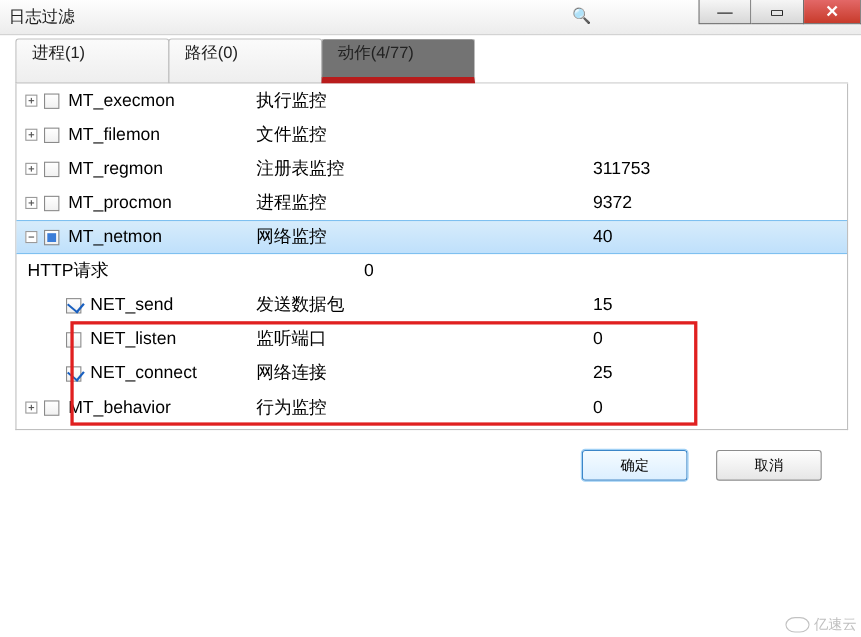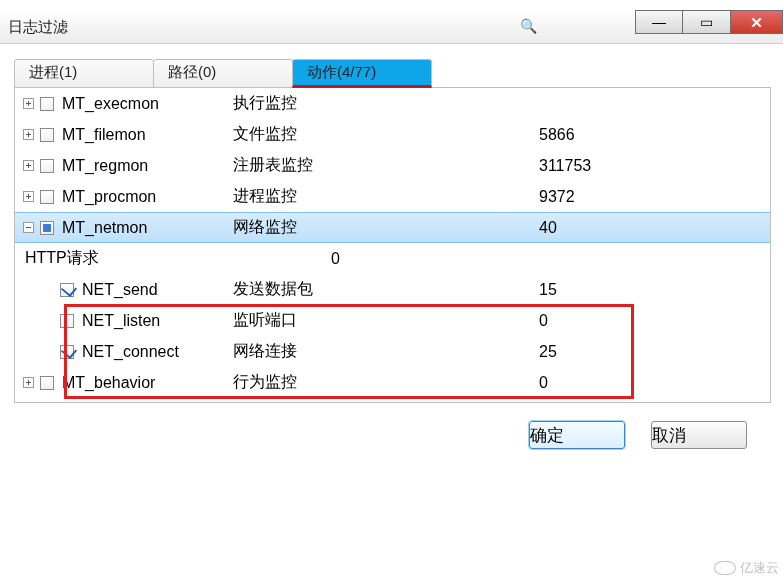--- a/index.html
+++ b/index.html
@@ -1,36 +1,36 @@
 <!DOCTYPE html>
 <html><head>
 <meta charset="utf-8">
 <style>
   * { box-sizing:border-box; font-family:"Microsoft YaHei","SimSun",Tahoma,sans-serif; }
   html,body { margin:0; padding:0; }
   body { width:783px; height:579px; background:#fff; font-size:15px; color:#000; }
 
   
-  .titlebar { position:relative; height:32px; background:linear-gradient(#fefefe,#ececec); border-bottom:1px solid #cfcfcf; display:flex; align-items:center; padding-left:8px;margin-top:12px; }
+  .titlebar { position:relative; height:32px; background:linear-gradient(#fefefe,#ececec); border-bottom:1px solid #cfcfcf; display:flex; align-items:center; padding-left:8px; }
   .titlebar .title { font-size:15px; color:#222; }
   .tb-right { position:absolute; right:0; top:-2px; display:flex; }
   .win-btn { width:48px; height:24px; border:1px solid #6f6f6f; background:linear-gradient(#f7f7f7,#d8d8d8); display:flex; align-items:center; justify-content:center; font-size:14px; line-height:1; }
   .win-btn + .win-btn { border-left:none; }
   .win-btn.close { background:linear-gradient(#e46a6a,#c83b2b); color:#fff; width:52px; }
   .win-btn.close .cx { font-weight:bold; font-size:15px; }
 
   
   .ghost { position:absolute; left:520px; top:6px; color:#bdbdbd; font-size:14px; pointer-events:none; }
 
   .client { padding:14px 12px 8px 14px; position:relative; }
 
   
   .tabstrip { display:flex; align-items:flex-end; border-bottom:1px solid #bfbfbf; height:30px; position:relative; }
-  .tab { min-width:140px; height:29px; padding:3px 14px 0 14px; border:1px solid #bfbfbf; border-bottom:1px solid #bfbfbf; background:linear-gradient(#fbfbfb,#eee); font-size:15px; color:#222; position:relative; top:1px; border-radius:3px 3px 0 0; margin-right:-1px; }
-  .tab.active { background:#0ea5e9; border-bottom:3px solid #b91c1c; z-index:2; }
+  .tab { min-width:140px; height:41px; padding:3px 14px 0 14px; border:1px solid #bfbfbf; border-bottom:1px solid #bfbfbf; background:linear-gradient(#fbfbfb,#eee); font-size:15px; color:#222; position:relative; top:1px; border-radius:3px 3px 0 0; margin-right:-1px; }
+  .tab.active { background:#737373; border-bottom:6px solid #b91c1c; z-index:2; }
 
   
   .list { border:1px solid #bfbfbf; border-top:none; background:#fff; position:relative; padding-bottom:4px; }
   .headrow { display:flex; height:30px; align-items:center; border-bottom:1px solid #dcdcdc; font-size:15px; color:#111; background:linear-gradient(#fdfdfd,#f2f2f2); }
   .col-name { width:208px; padding-left:10px; border-right:1px solid #e3e3e3; }
   .col-desc { width:300px; padding-left:10px; border-right:1px solid #e3e3e3; }
   .col-cnt  { flex:1; padding-left:16px; }
   .row { display:flex; height:31px; align-items:center; font-size:16px; color:#000; }
   .row .namecell { width:208px; display:flex; align-items:center; padding-left:8px; overflow:hidden; white-space:nowrap; }
   .row .desccell { width:300px; padding-left:10px; }
@@ -46,21 +46,21 @@
   .indent1 { width:20px; flex:none; }
 
   .chk { width:14px; height:14px; border:1px solid #8a8a8a; background:linear-gradient(#fff,#f1f1f1); margin-right:8px; position:relative; flex:none; }
   .chk.checked::after { content:""; position:absolute; left:2px; top:-1px; width:10px; height:10px; border:solid #195fbf; border-width:0 0 2px 2px; transform:rotate(-50deg) scaleX(.9); }
   .chk.mixed::after { content:""; position:absolute; left:2px; right:2px; top:2px; bottom:2px; background:#3b7dd8; }
 
   .redbox { position:absolute; border:3px solid #e02020; pointer-events:none; }
 
   
   .btnbar { display:flex; justify-content:flex-end; gap:26px; padding:18px 24px 0 0; }
-  .btn { width:96px; height:28px; border:1px solid #8c8c8c; border-radius:3px; background:linear-gradient(#fefefe,#e6e6e6); font-size:17px; color:#000; display:flex; align-items:center; }
+  .btn { width:96px; height:28px; border:1px solid #8c8c8c; border-radius:3px; background:linear-gradient(#fefefe,#e6e6e6); font-size:13px; color:#000; display:flex; align-items:center; justify-content:center; }
   .btn.primary { border:1px solid #3c86c8; outline:1px solid #9fd0f5; background:linear-gradient(#f5fbff,#dcefff); }
 
   .wm { position:absolute; right:4px; bottom:2px; color:#bfbfbf; font-size:13px; display:flex; align-items:center; gap:4px; pointer-events:none; }
   .wm .cloud { width:22px; height:14px; border:1.5px solid #c2c2c2; border-radius:10px/8px; position:relative; }
 </style>
 </head>
 <body>
 
 <div class="titlebar">
   <span class="title">日志过滤</span>
@@ -97,21 +97,20 @@
       <div class="desccell">执行监控</div>
     </div>
 
     <div class="row">
       <div class="namecell">
         <span class="toggle plus"></span>
         <span class="chk"></span>
         <span>MT_filemon</span>
       </div>
       <div class="desccell">文件监控</div>
-      <div class="cntcell">5866</div>
     </div>
 
     <div class="row">
       <div class="namecell">
         <span class="toggle plus"></span>
         <span class="chk"></span>
         <span>MT_regmon</span>
       </div>
       <div class="desccell">注册表监控</div>
       <div class="cntcell">311753</div>

